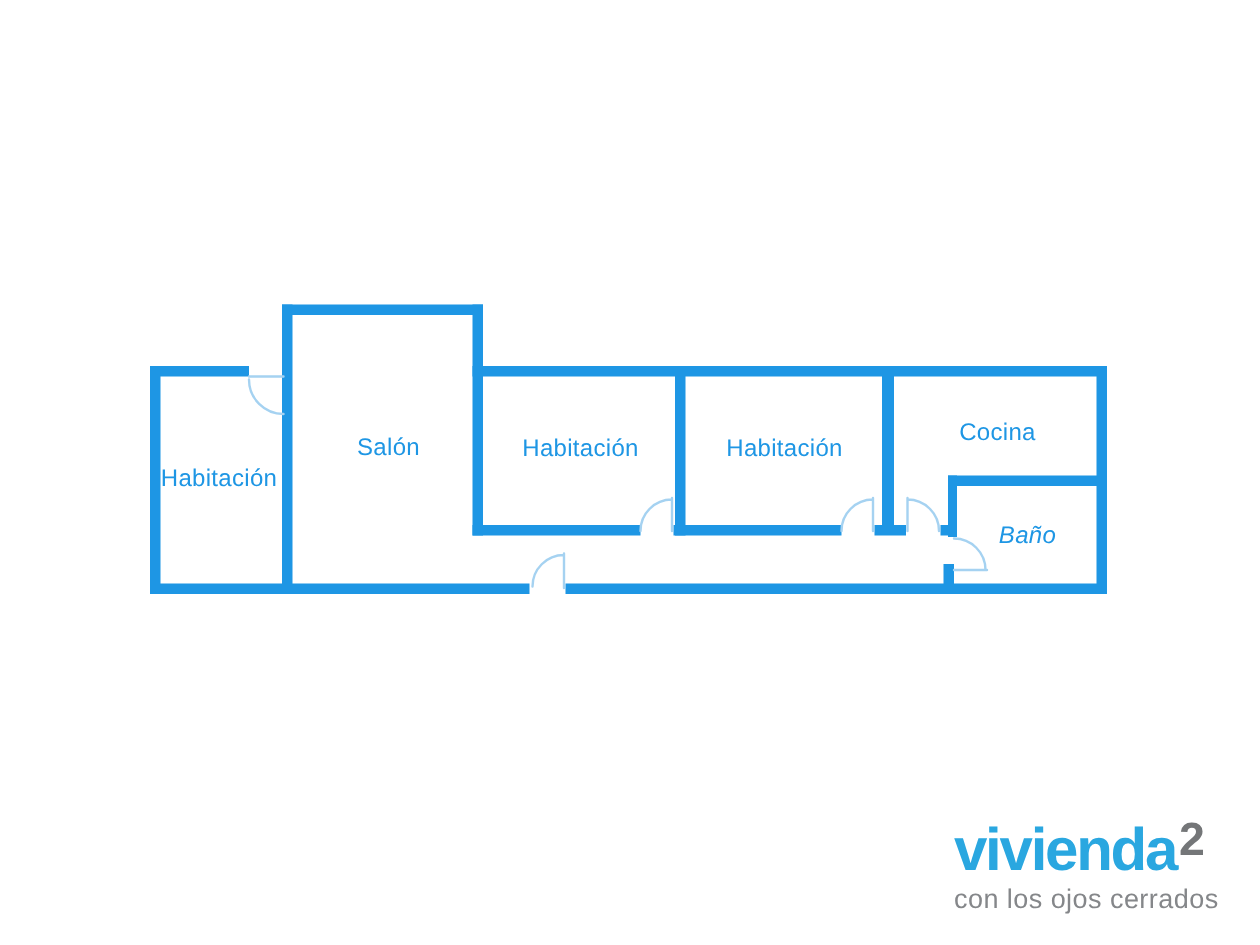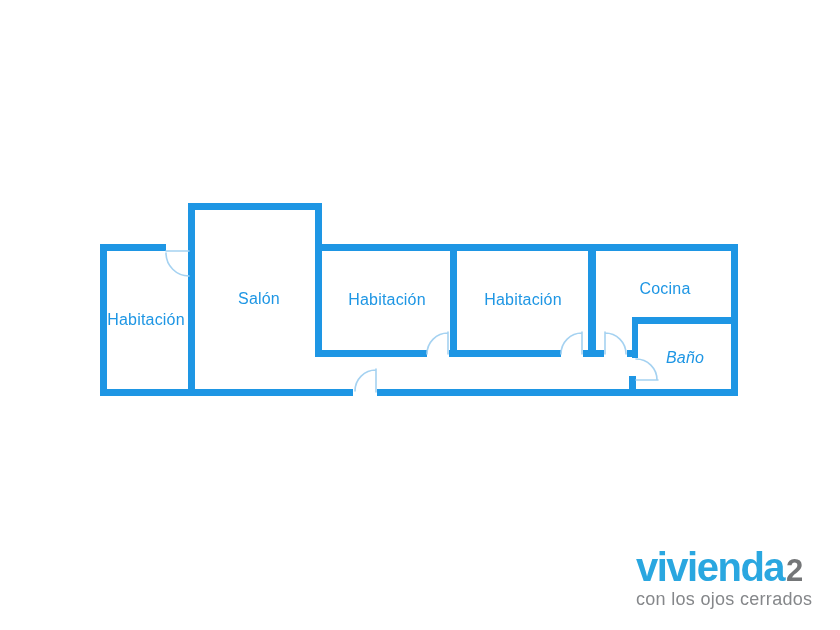--- a/index.html
+++ b/index.html
@@ -7,21 +7,21 @@
     position:relative;width:840px;height:630px;background:#ffffff;
     overflow:hidden;font-family:"Liberation Sans",sans-serif;
   }
   .plan-svg{position:absolute;left:0;top:0;}
   .room-label{
     position:absolute;transform:translate(-50%,-50%);
     color:#1E96E4;font-size:16px;font-weight:normal;letter-spacing:.2px;
     white-space:nowrap;
   }
   .logo{position:absolute;left:636px;top:548px;line-height:1;}
-  .logo-row{display:flex;align-items:flex-end;}
+  .logo-row{display:flex;align-items:flex-start;}
   .brand-name{
     color:#2AA7E0;font-size:40px;font-weight:bold;letter-spacing:-1.5px;
     line-height:38px;
   }
   .brand-sup{
     color:#747678;font-size:31px;font-weight:bold;line-height:1;
     margin-left:2px;margin-top:-4px;
   }
   .brand-tagline{
     color:#85878A;font-size:18px;letter-spacing:.3px;margin-top:4px;text-align:center;

